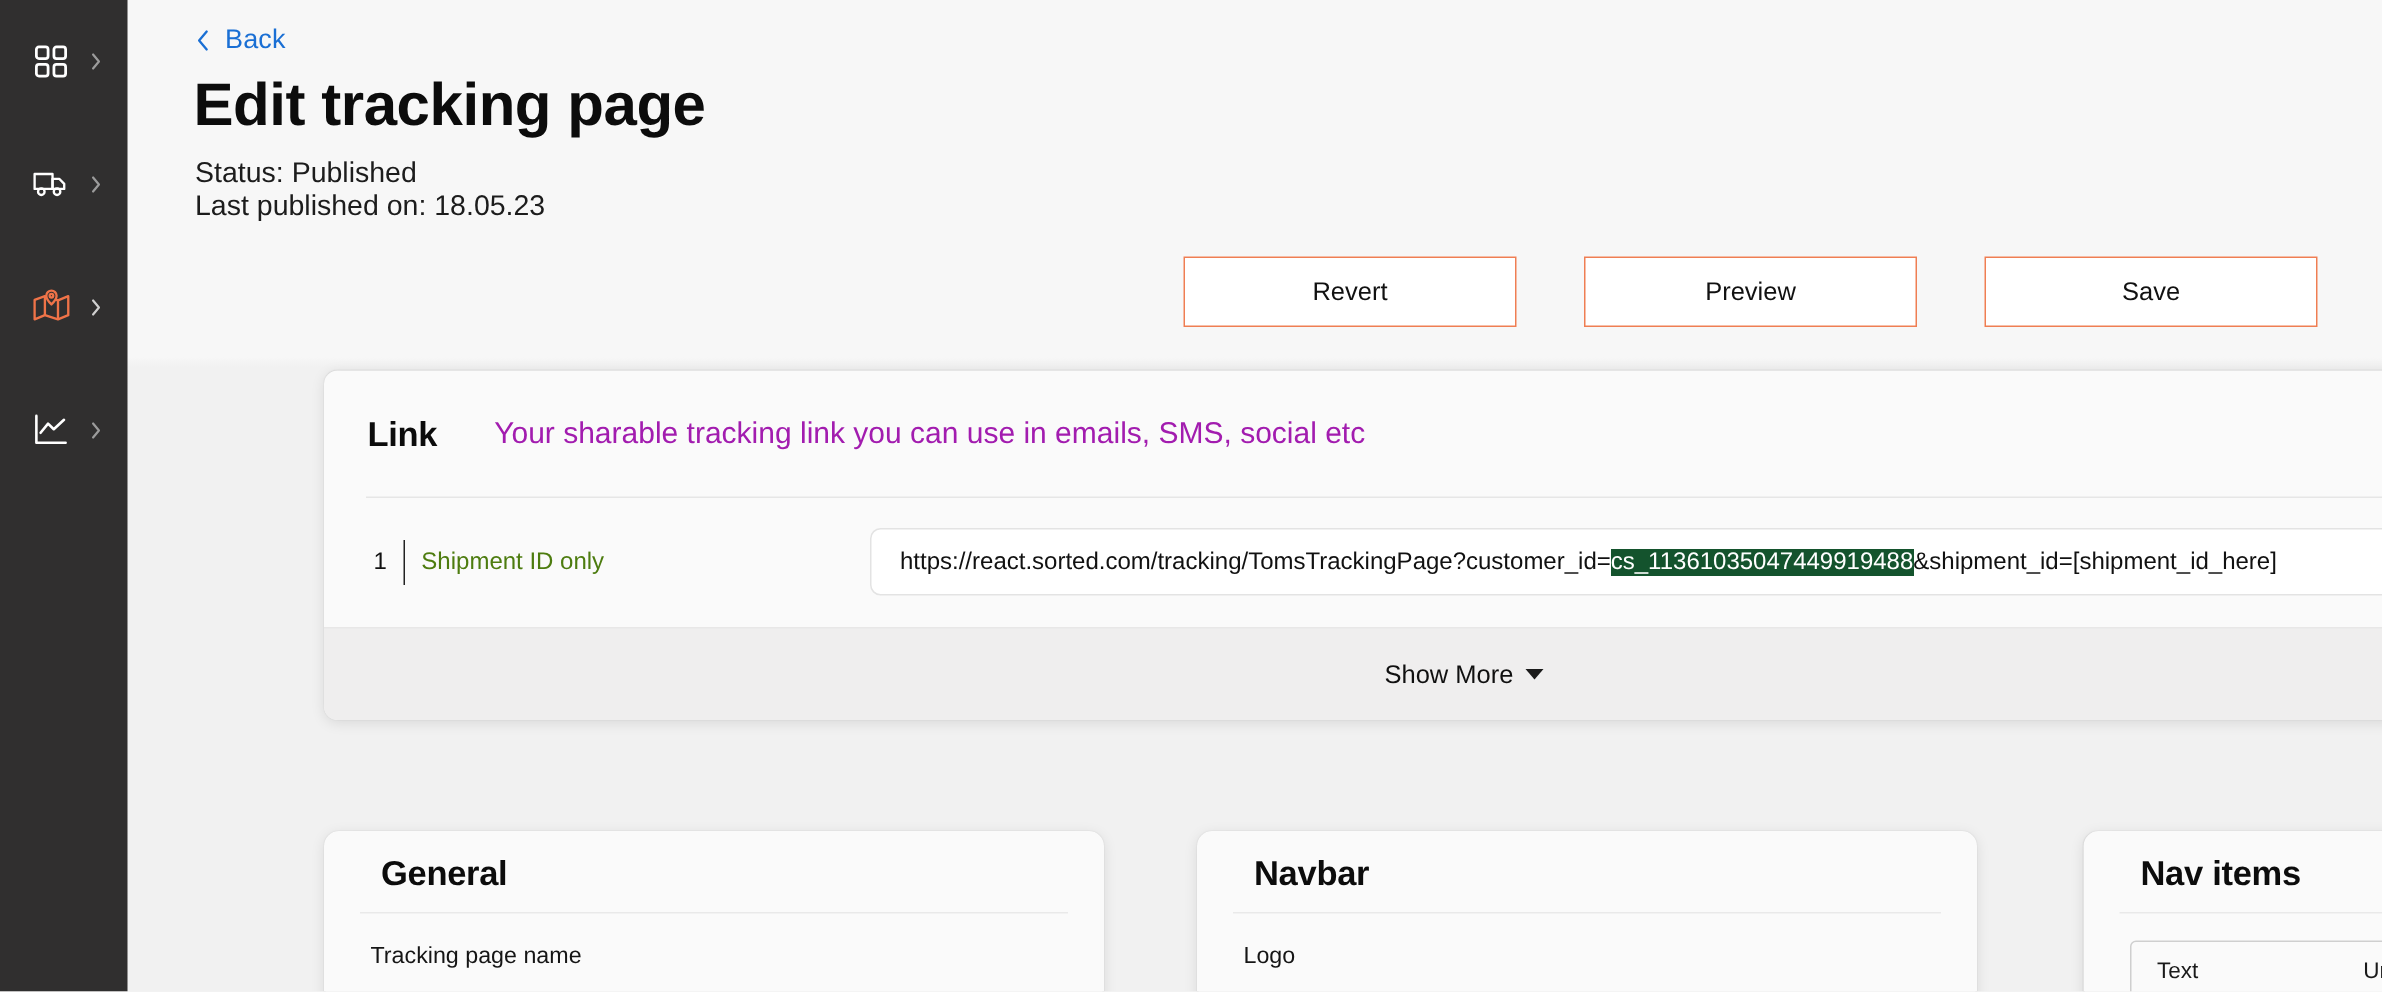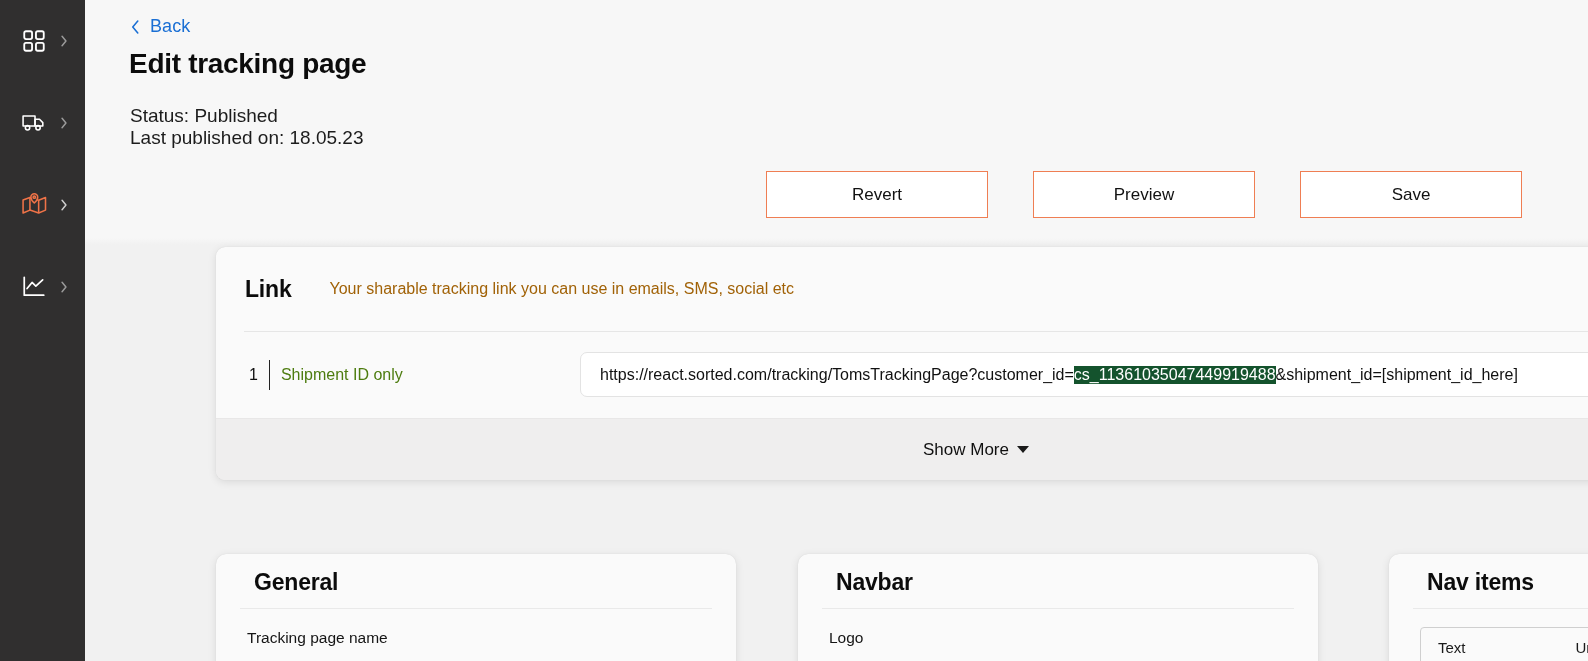--- a/index.html
+++ b/index.html
@@ -42,32 +42,32 @@
   .back-row {
     position: absolute; left: 45px; top: 16px;
     display: flex; align-items: center; gap: 9px;
     cursor: pointer;
   }
   .back-chevron { width: 11px; height: 18px; display:block; }
   .back-label { color: #1a6fd4; font-size: 18px; letter-spacing: .1px; }
 
   .page-title {
     position: absolute; left: 44px; top: 48px;
-    font-size: 28px; font-weight: 700; color: #0c0c0c;
+    font-size: 40px; font-weight: 700; color: #0c0c0c;
     letter-spacing: -0.3px;
   }
 
   .meta {
     position: absolute; left: 45px; top: 105px;
     font-size: 19px; color: #1c1c1c; line-height: 22px;
   }
 
   
   .actions {
-    position: absolute; top: 171px; left: 681px;
+    position: absolute; top: 171px; left: 704px;
     display: flex; gap: 45px;
   }
   .btn {
     width: 222px; height: 47px;
     background: #ffffff;
     border: 1.6px solid #ef7e53;
     color: #111;
     font-size: 17px;
     font-family: "Liberation Sans", sans-serif;
     cursor: pointer;
@@ -82,21 +82,21 @@
     border-radius: 9px;
     box-shadow: 0 2px 9px rgba(0,0,0,.10), 0 0 1px rgba(0,0,0,.12);
     overflow: hidden;
   }
   .link-head {
     height: 84px;
     display: flex; align-items: center;
     padding-left: 29px; gap: 38px;
   }
   .link-head-title { font-size: 23px; font-weight: 700; color: #0c0c0c; letter-spacing: -.2px; }
-  .link-head-sub { font-size: 16px; color: #a16207; }
+  .link-head-sub { font-size: 20px; color: #a21caf; }
   .link-divider { height: 1px; background: #e6e6e6; margin: 0 28px; }
 
   .link-row {
     height: 86px;
     display: flex; align-items: center;
     padding-left: 33px;
     position: relative;
   }
   .row-index { font-size: 16px; color: #111; }
   .row-sep { width: 1px; height: 30px; background: #222; margin: 0 11px; }

